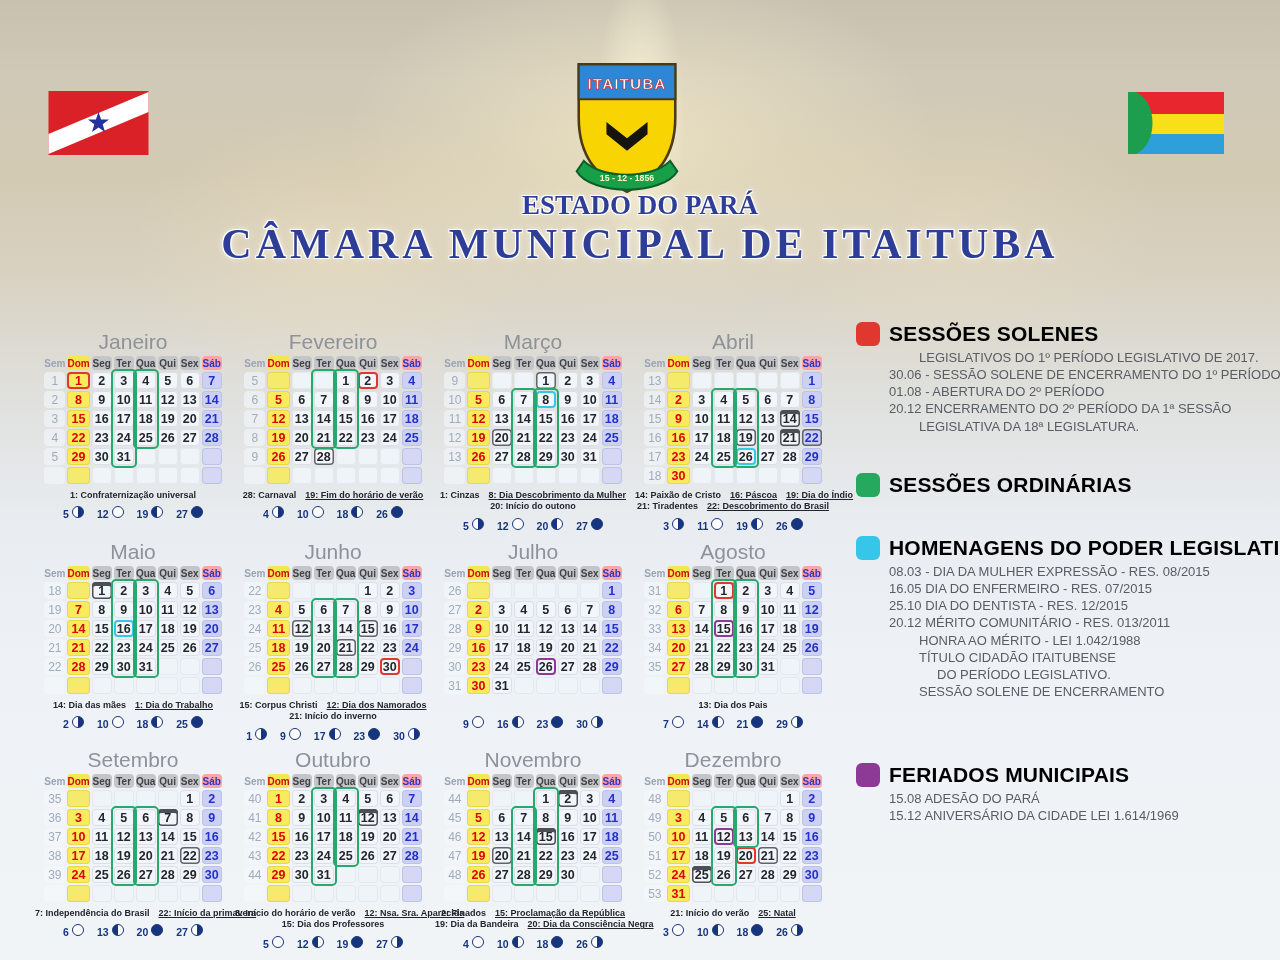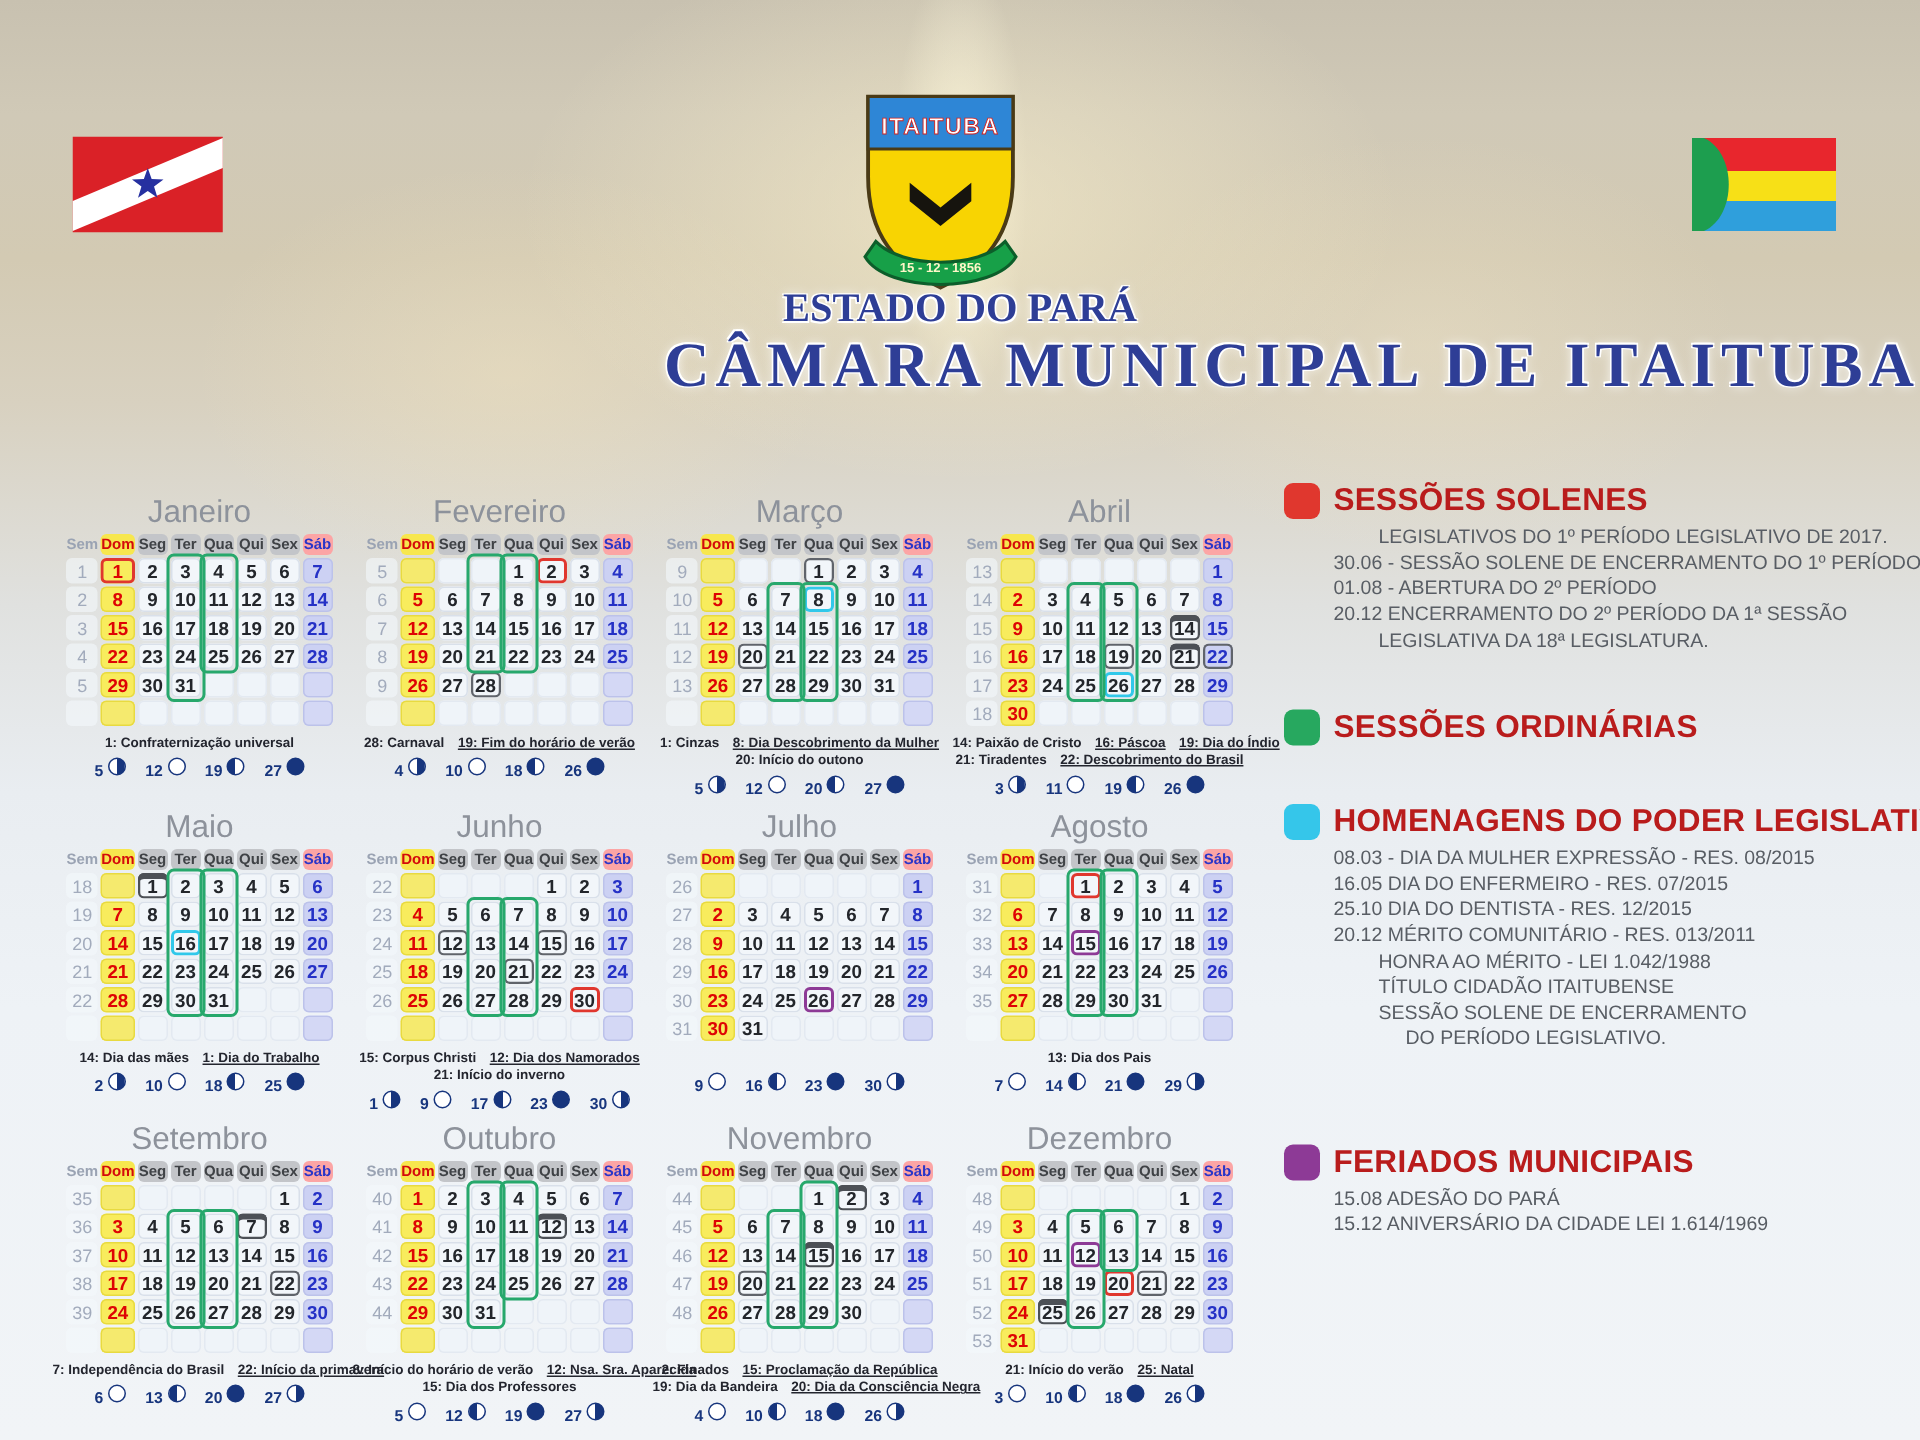--- a/index.html
+++ b/index.html
@@ -12,21 +12,21 @@
       radial-gradient(300px 200px at 950px 230px, rgba(238,226,195,.4), rgba(238,226,195,0) 70%),
       radial-gradient(60px 200px at 640px 120px, rgba(255,250,225,.8), rgba(255,250,225,0) 75%),
       linear-gradient(180deg,#c8c1b0 0%,#d0c9b7 8%,#d3cab3 18%,#d8d1c0 28%,#e0e1df 42%,#e9edf1 55%,#eef2f6 70%,#f1f4f7 100%);
   }
   .page{position:absolute;inset:0;}
   .outline{text-shadow:-1px -1px 0 #fff,1px -1px 0 #fff,-1px 1px 0 #fff,1px 1px 0 #fff,0 0 7px rgba(255,255,255,.9);}
   .top-title{position:absolute;top:20px;left:0;width:100%;text-align:center;
     font-weight:bold;font-size:25px;letter-spacing:.5px;color:#3a49a8;}
   .state-title{position:absolute;top:190px;left:0;width:100%;text-align:center;
     font-family:"Liberation Serif",serif;font-weight:bold;font-size:27px;color:#2e3e96;}
-  .main-title{position:absolute;top:220px;left:0;width:100%;text-align:right;
+  .main-title{position:absolute;top:220px;left:0;width:100%;text-align:center;
     font-family:"Liberation Serif",serif;font-weight:bold;font-size:42px;color:#2e3e96;letter-spacing:4px;}
   .flag-para{position:absolute;left:48px;top:91px;width:101px;height:64px;}
   .flag-ita{position:absolute;left:1128px;top:92px;width:96px;height:62px;}
   .crest{position:absolute;left:570px;top:50px;width:114px;height:152px;}
   .crest-name{font-family:"Liberation Sans",sans-serif;font-size:15px;font-weight:bold;fill:#fff;stroke:#c22;stroke-width:.6px;letter-spacing:1px;}
   .crest-year{font-family:"Liberation Sans",sans-serif;font-size:8.5px;font-weight:bold;fill:#fef6c8;}
 
   
   .month{position:absolute;width:196px;}
   .mtitle{text-align:center;font-size:21px;font-weight:normal;color:#8d929b;height:24px;line-height:24px;}
@@ -58,21 +58,21 @@
   .moon{width:10px;height:10px;border-radius:50%;border:1.5px solid #17357d;display:inline-block;}
   .moon.full{background:#fff;}
   .moon.new{background:#17357d;}
   .moon.waxing{background:linear-gradient(90deg,#fff 50%,#17357d 50%);}
   .moon.waning{background:linear-gradient(90deg,#17357d 50%,#fff 50%);}
 
   
   .lsec{position:absolute;left:856px;width:420px;}
   .lhead{display:flex;align-items:center;gap:9px;}
   .lswatch{width:24px;height:24px;border-radius:6px;flex:0 0 auto;}
-  .ltitle{font-size:21px;font-weight:600;color:#b91c1c;letter-spacing:.2px;white-space:nowrap;}
+  .ltitle{font-size:21px;font-weight:600;color:#000000;letter-spacing:.2px;white-space:nowrap;}
   .llines{margin:3px 0 0 33px;}
   .lline{font-size:13px;color:#585d64;line-height:1.32;white-space:nowrap;}
   .lline.i1{padding-left:30px;}
   .lline.i2{padding-left:48px;}
 </style>
 </head>
 <body>
 
 <div class="page">
 
@@ -1190,22 +1190,22 @@
           <span class="lswatch" style="background: rgb(53, 198, 234);"></span>
           <span class="ltitle">HOMENAGENS DO PODER LEGISLATIVO</span>
         </div>
         <div class="llines">
           <div class="lline">08.03 - DIA DA MULHER EXPRESSÃO - RES. 08/2015</div>
           <div class="lline">16.05 DIA DO ENFERMEIRO - RES. 07/2015</div>
           <div class="lline">25.10 DIA DO DENTISTA - RES. 12/2015</div>
           <div class="lline">20.12 MÉRITO COMUNITÁRIO - RES. 013/2011</div>
           <div class="lline i1">HONRA AO MÉRITO - LEI 1.042/1988</div>
           <div class="lline i1">TÍTULO CIDADÃO ITAITUBENSE</div>
+          <div class="lline i2">DO PERÍODO LEGISLATIVO.</div>
           <div class="lline i1">SESSÃO SOLENE DE ENCERRAMENTO</div>
-          <div class="lline i2">DO PERÍODO LEGISLATIVO.</div>
         </div>
       </div>
       <div class="lsec" style="top: 763px;">
         <div class="lhead">
           <span class="lswatch" style="background: rgb(141, 58, 150);"></span>
           <span class="ltitle">FERIADOS MUNICIPAIS</span>
         </div>
         <div class="llines">
           <div class="lline">15.08 ADESÃO DO PARÁ</div>
           <div class="lline">15.12 ANIVERSÁRIO DA CIDADE LEI 1.614/1969</div>

